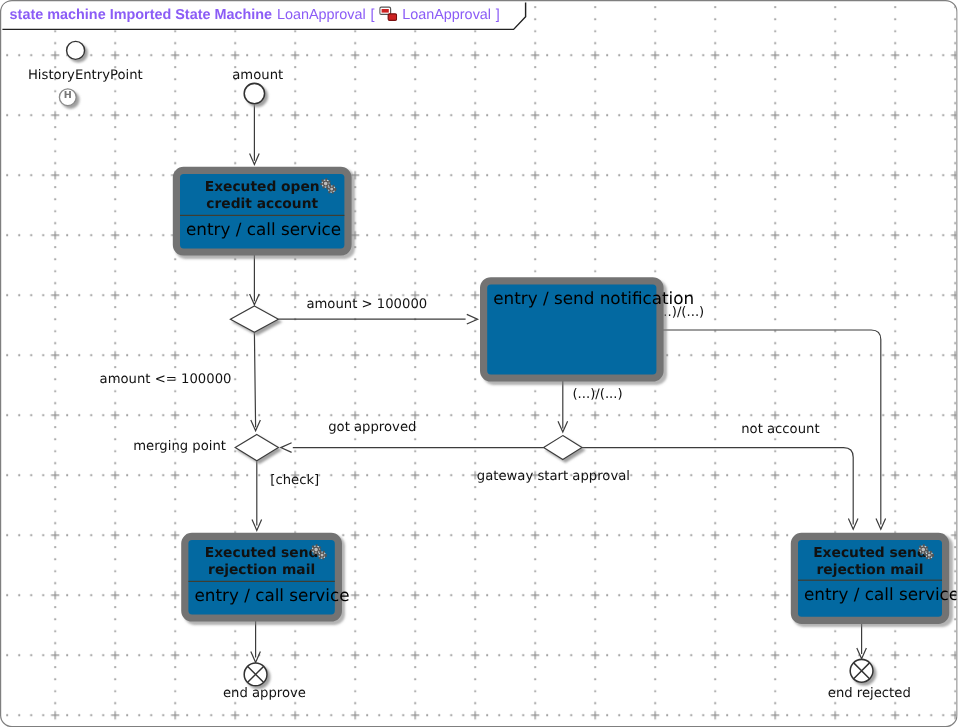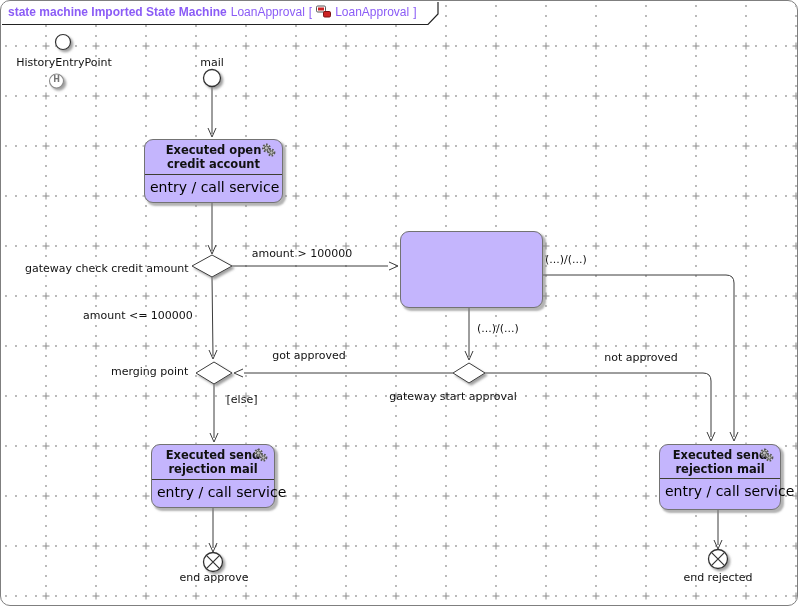--- a/index.html
+++ b/index.html
@@ -4,22 +4,22 @@
 <style>
   html,body{margin:0;padding:0;background:#fff}
   .canvas{position:relative;width:798px;height:606px;background:#fff;border:1px solid #7f7f7f;
           border-radius:10px;box-sizing:border-box;overflow:hidden;
           font-family:"DejaVu Sans",sans-serif;color:#111}
   svg.layer{position:absolute;left:0;top:0;display:block}
   .tabtext{position:absolute;left:7px;top:4px;height:16px;display:flex;align-items:flex-start;gap:4px;
            font-family:"Liberation Sans",sans-serif;font-size:12px;color:#8b5cf6;white-space:nowrap}
   .tabtext .b{font-weight:bold}
   .lbl{position:absolute;font-size:11px;color:#111;white-space:nowrap}
-  .c{text-align:center}
-  .state{position:absolute;background:#c4b5fd;border:1px solid #737373;border-radius:9px;
+  .c{text-align:right}
+  .state{position:absolute;background:#0369a1;border:6px solid #737373;border-radius:9px;
          box-shadow:2.5px 2.5px 2px rgba(128,128,128,.6)}
   .st{display:flex;flex-direction:column;align-items:center;justify-content:center;
       border-bottom:1px solid #3e3e32;font-weight:bold;font-size:11.5px;line-height:14px;
       position:relative;width:100%;box-sizing:border-box;text-align:center}
   .sb{font-size:14px;padding:4px 5px 0;color:#000;white-space:nowrap}
   .ticon{position:absolute;top:3px;right:4px;line-height:0}
   .hsym{position:absolute;left:48px;top:74px;width:15px;text-align:center;
         font-size:8px;font-weight:bold;color:#777}
 </style>
 </head>
@@ -92,50 +92,50 @@
       <rect x="0.5" y="1" width="9" height="6" rx="1.2" fill="#ffffff" stroke="#555555"></rect>
       <rect x="2" y="2.5" width="6" height="3" fill="#cc2222"></rect>
       <rect x="7.5" y="6.5" width="7" height="5.5" rx="1.2" fill="#cc2222" stroke="#7a1111"></rect>
     </svg></span>
     <span>LoanApproval</span>
     <span>]</span>
   </div>
 
   <div class="lbl c" style="left:8px;top:55px;width:110px">HistoryEntryPoint</div>
   <div class="hsym">H</div>
-  <div class="lbl c" style="left:187px;top:55px;width:48px">mail</div>
-  <div class="lbl c" style="left:24px;top:261px;width:162px">gateway check credit amount</div>
+  <div class="lbl c" style="left:187px;top:55px;width:48px">amount</div>
   <div class="lbl c" style="left:110px;top:364px;width:76px">merging point</div>
   <div class="lbl c" style="left:380px;top:389px;width:144px">gateway start approval</div>
   <div class="lbl c" style="left:172px;top:570px;width:82px">end approve</div>
   <div class="lbl c" style="left:676px;top:570px;width:82px">end rejected</div>
 
   <div class="lbl c" style="left:247px;top:246px;width:108px">amount &gt; 100000</div>
   <div class="lbl c" style="left:82px;top:308px;width:106px">amount &lt;= 100000</div>
   <div class="lbl" style="left:544px;top:252px">(...)/(...)</div>
   <div class="lbl" style="left:476px;top:321px">(...)/(...)</div>
   <div class="lbl c" style="left:270px;top:348px;width:76px">got approved</div>
-  <div class="lbl c" style="left:598px;top:350px;width:84px">not approved</div>
-  <div class="lbl c" style="left:217px;top:392px;width:48px">[else]</div>
+  <div class="lbl c" style="left:598px;top:350px;width:84px">not account</div>
+  <div class="lbl c" style="left:217px;top:392px;width:48px">[check]</div>
 
   <div class="state" style="left:143px;top:138px;width:137px;height:62px">
     <div class="st" style="height:35px">
       <span class="ticon"><svg width="18" height="15" viewBox="0 0 18 15">
         <circle cx="6.4" cy="5" r="3.4" fill="#d8d8d8" stroke="#555555" stroke-width="2.1" stroke-dasharray="1.6 1.45"></circle>
         <circle cx="6.4" cy="5" r="2" fill="#bdbdbd" stroke="#555555" stroke-width="1"></circle>
         <circle cx="11.4" cy="9.6" r="3" fill="#d8d8d8" stroke="#555555" stroke-width="1.9" stroke-dasharray="1.5 1.4"></circle>
         <circle cx="11.4" cy="9.6" r="1.7" fill="#bdbdbd" stroke="#555555" stroke-width="1"></circle>
       </svg></span>
       <span>Executed open</span>
       <span>credit account</span>
     </div>
     <div class="sb">entry / call service</div>
   </div>
 
   <div class="state" style="left:399px;top:230px;width:141px;height:75px">
+    <div class="sb">entry / send notification</div>
   </div>
 
   <div class="state" style="left:150px;top:443px;width:122px;height:62px">
     <div class="st" style="height:35px">
       <span class="ticon"><svg width="18" height="15" viewBox="0 0 18 15">
         <circle cx="6.4" cy="5" r="3.4" fill="#d8d8d8" stroke="#555555" stroke-width="2.1" stroke-dasharray="1.6 1.45"></circle>
         <circle cx="6.4" cy="5" r="2" fill="#bdbdbd" stroke="#555555" stroke-width="1"></circle>
         <circle cx="11.4" cy="9.6" r="3" fill="#d8d8d8" stroke="#555555" stroke-width="1.9" stroke-dasharray="1.5 1.4"></circle>
         <circle cx="11.4" cy="9.6" r="1.7" fill="#bdbdbd" stroke="#555555" stroke-width="1"></circle>
       </svg></span>

